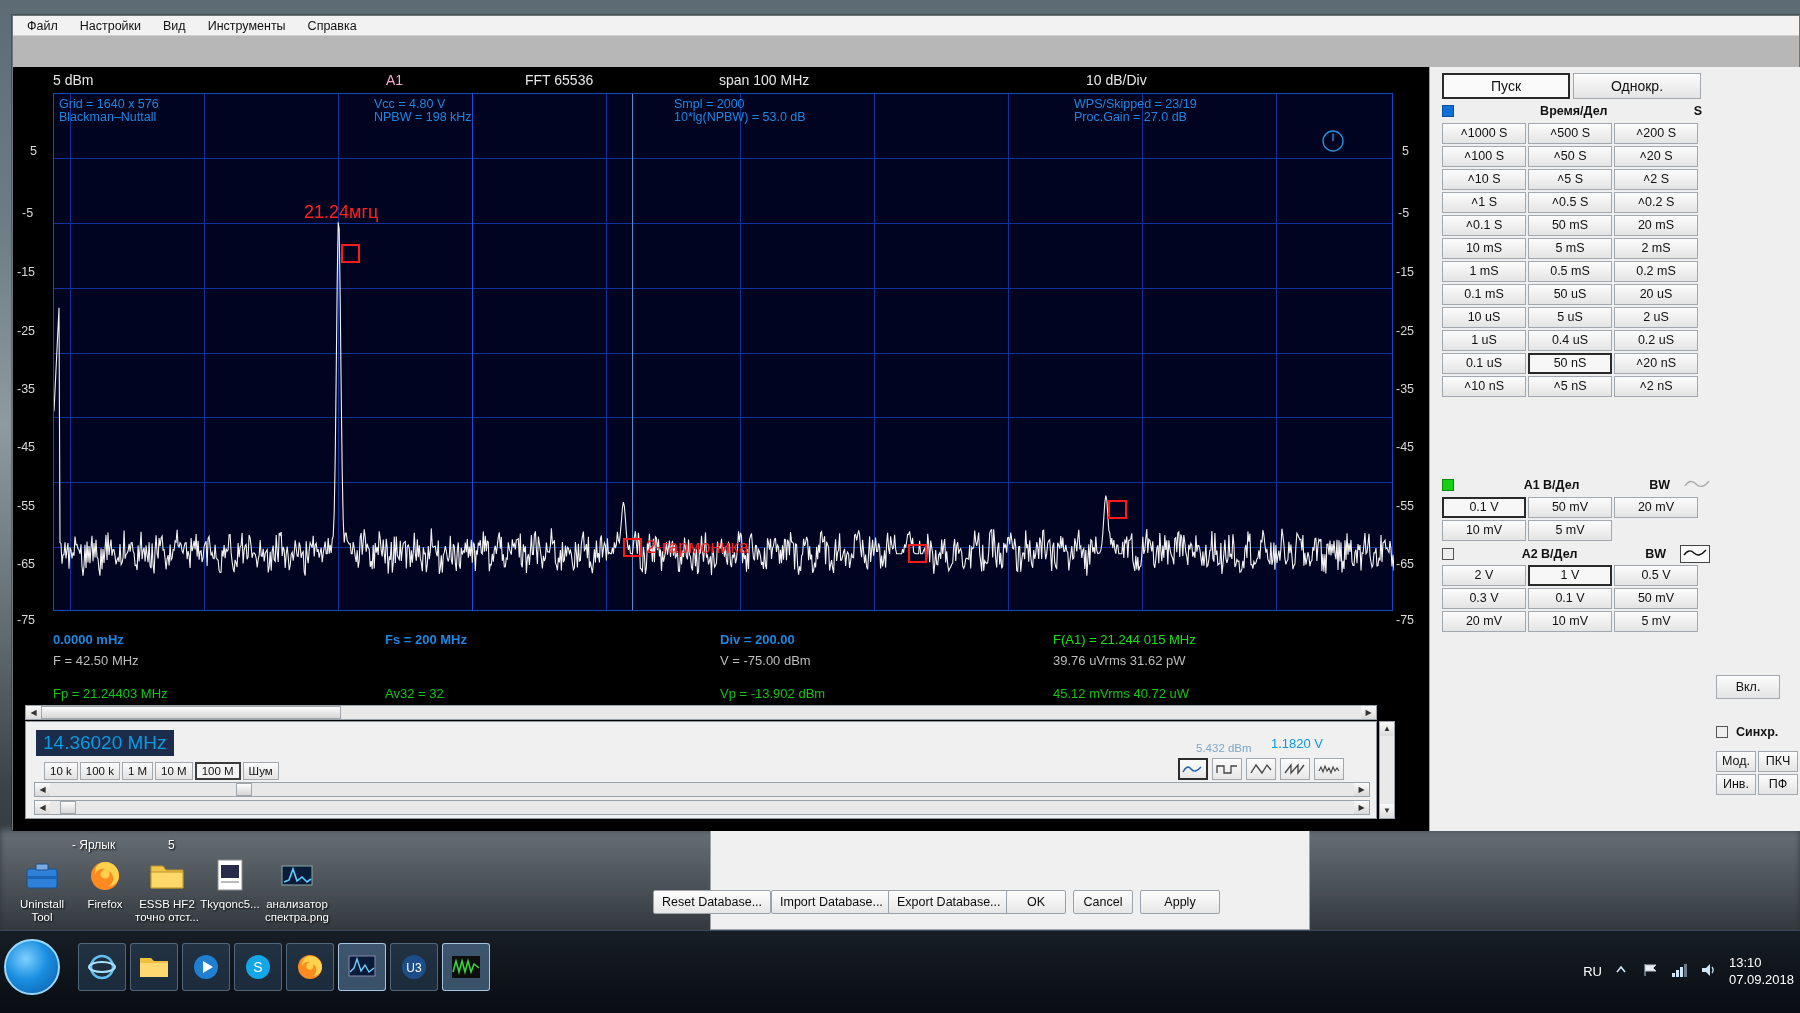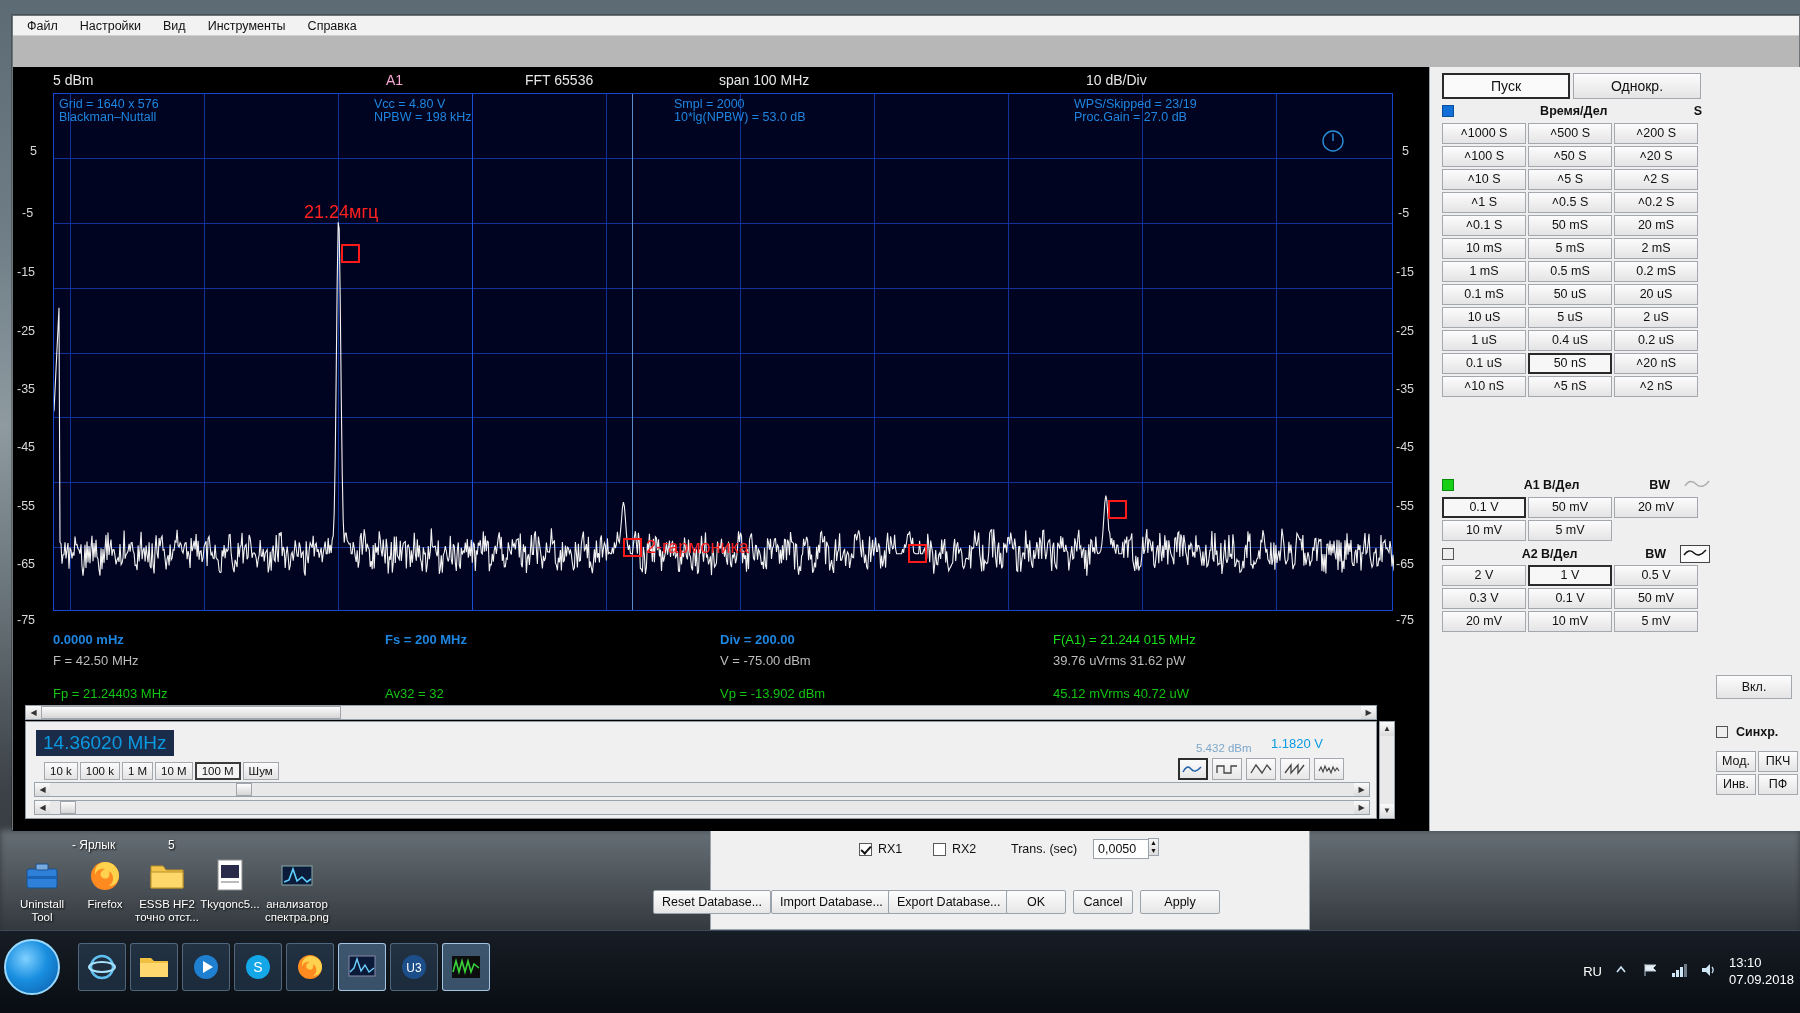--- a/index.html
+++ b/index.html
@@ -278,33 +278,20 @@
         <rect x="5" y="11" width="30" height="19" fill="#0a1c3a" stroke="#8aa"></rect>
         <polyline points="7,27 12,25 16,14 20,26 25,22 30,27 34,24" fill="none" stroke="#5fd0ff" stroke-width="1.6"></polyline>
       </svg>
     </span>
     <span style="white-space:pre-line">анализатор
 спектра.png</span>
   </div>
 </div>
 
 <div id="bg-dialog">
-  <div class="row1">
-    <label class="chk-lbl" style="position:absolute;left:148px;top:16px;">
-      <span class="wchk on"></span>
-      <span>RX1</span>
-    </label>
-    <label class="chk-lbl" style="position:absolute;left:222px;top:16px;">
-      <span class="wchk"></span>
-      <span>RX2</span>
-    </label>
-    <span style="position:absolute;left:300px;top:16px;">Trans. (sec)</span>
-    <span class="spin" style="position:absolute;left:382px;top:13px;">0,0050</span>
-    <span style="position:absolute;left:437px;top:12px;width:11px;height:18px;border:1px solid #9aa3ab;background:linear-gradient(180deg,#f6f6f6,#dcdcdc);font-size:7px;text-align:center;line-height:8px;">▲<br>▼</span>
-  </div>
   <button class="winbtn" style="position:absolute;left:-58px;top:64px;">Reset Database...</button>
   <button class="winbtn" style="position:absolute;left:60px;top:64px;">Import Database...</button>
   <button class="winbtn" style="position:absolute;left:177px;top:64px;">Export Database...</button>
   <button class="winbtn" style="position:absolute;left:295px;top:64px;width:60px;">OK</button>
   <button class="winbtn" style="position:absolute;left:362px;top:64px;width:60px;">Cancel</button>
   <button class="winbtn" style="position:absolute;left:429px;top:64px;width:80px;">Apply</button>
 </div>
 
 <div id="app">
 
@@ -572,21 +559,21 @@
           <div class="pbtn sel">1 V</div>
           <div class="pbtn">0.5 V</div>
           <div class="pbtn">0.3 V</div>
           <div class="pbtn">0.1 V</div>
           <div class="pbtn">50 mV</div>
           <div class="pbtn">20 mV</div>
           <div class="pbtn">10 mV</div>
           <div class="pbtn">5 mV</div>
         </div>
 
-      <div class="pbtn" style="position:absolute;left:286px;top:608px;width:76px;height:24px;line-height:22px;">Вкл.</div>
+      <div class="pbtn" style="position:absolute;left:286px;top:608px;width:64px;height:24px;line-height:22px;">Вкл.</div>
 
       <div class="grp-hdr" style="position:absolute;left:286px;top:658px;width:170px;">
         <span class="csq" style="background:#efefef;"></span>
         <span>Синхр.</span>
       </div>
 
       <div class="pbtn" style="position:absolute;left:286px;top:684px;width:40px;">Мод.</div>
       <div class="pbtn" style="position:absolute;left:328px;top:684px;width:40px;">ПКЧ</div>
       <div class="pbtn" style="position:absolute;left:286px;top:707px;width:40px;">Инв.</div>
       <div class="pbtn" style="position:absolute;left:328px;top:707px;width:40px;">ПФ</div>

